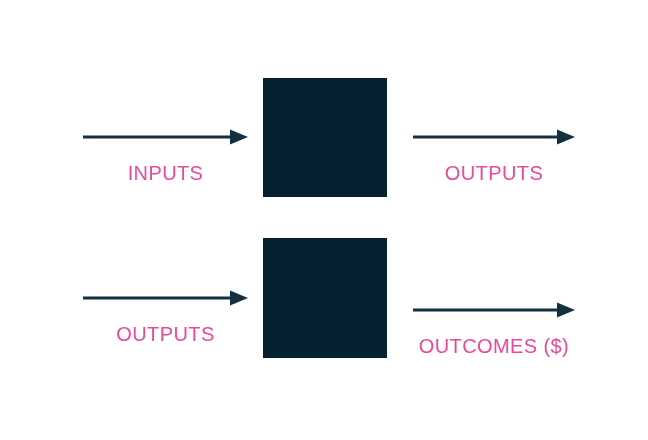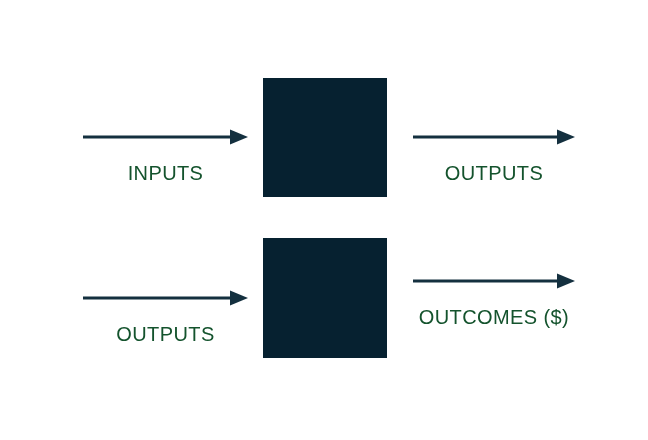--- a/index.html
+++ b/index.html
@@ -54,21 +54,21 @@
   .arrow-svg {
     display: block;
     overflow: visible;
   }
   .arrow-label {
     display: block;
     text-align: center;
     font-family: "Liberation Sans", sans-serif;
     font-size: 20px;
     letter-spacing: 0.4px;
-    color: #14532d;
+    color: #ec4899;
     white-space: nowrap;
     margin-top: 16px;
   }
 
   
   #arrow-group-inputs {
     left: 83px;
     top: 128px;
     width: 165px;
   }
@@ -78,21 +78,21 @@
     width: 162px;
   }
   
   #arrow-group-outputs-2 {
     left: 83px;
     top: 69px;   
     width: 165px;
   }
   #arrow-group-outcomes {
     left: 413px;
-    top: 52px;
+    top: 81px;
     width: 162px;
   }
 </style>
 </head>
 <body>
 
 <div id="diagram-canvas">
 
   <div class="flow-row" id="flow-row-1">
 

